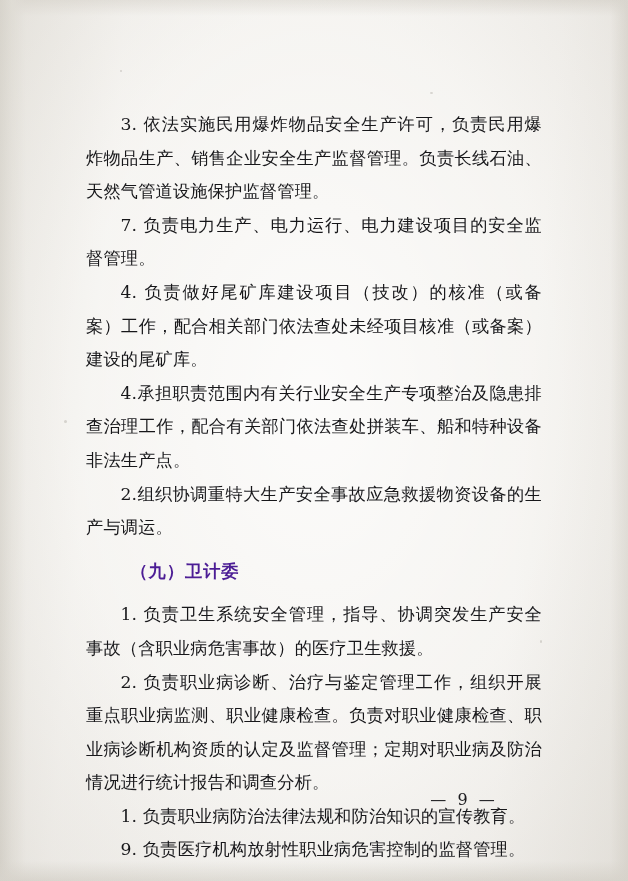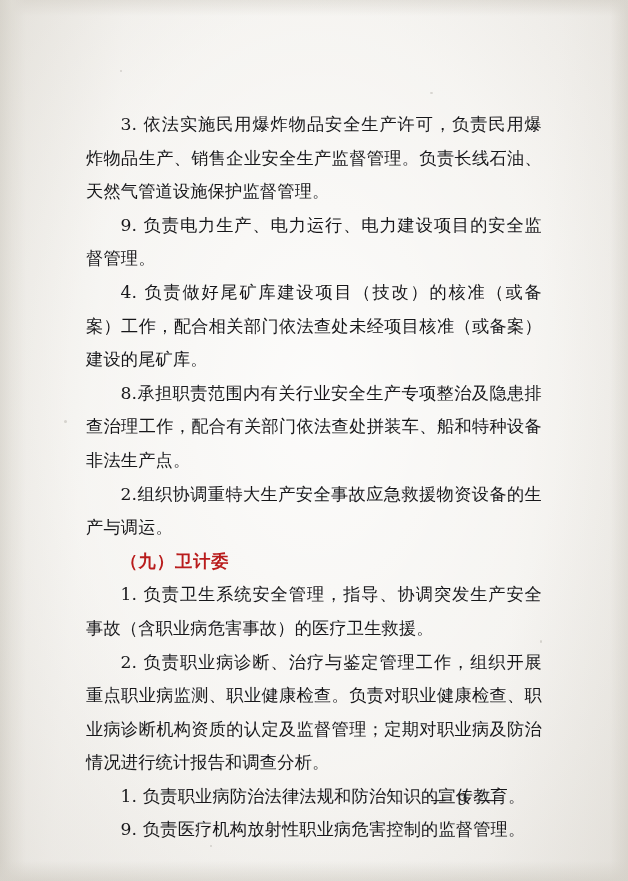--- a/index.html
+++ b/index.html
@@ -72,24 +72,24 @@
     line-height: 33.6px;
     color: #17171a;
     text-align: justify;
     text-justify: inter-ideograph;
     letter-spacing: 0.2px;
     text-indent: 2em;
     font-family: "DejaVu Serif", "Liberation Serif", serif;
     -webkit-font-smoothing: none;
   }
   p.heading {
-    margin: 0;
+    margin: 10px;
     font-size: 17.2px;
     line-height: 33.6px;
-    color: #b91c1c;
+    color: #4c1d95;
     text-indent: 2em;
     font-weight: bold;
     letter-spacing: 1px;
   }
   .footer {
     position: absolute;
     left: 0;
     top: 790px;
     width: 628px;
     text-align: center;
@@ -121,23 +121,23 @@
   <div class="edge-bottom"></div>
 
   <div class="speck" style="left:120px; top:70px; width:2px; height:2px;"></div>
   <div class="speck" style="left:430px; top:92px; width:3px; height:2px;"></div>
   <div class="speck" style="left:210px; top:845px; width:2px; height:2px;"></div>
   <div class="speck" style="left:540px; top:640px; width:2px; height:3px;"></div>
   <div class="speck" style="left:64px; top:420px; width:3px; height:3px;"></div>
 
   <div class="content">
     <p class="para">3. 依法实施民用爆炸物品安全生产许可，负责民用爆炸物品生产、销售企业安全生产监督管理。负责长线石油、天然气管道设施保护监督管理。</p>
-    <p class="para">9. 负责电力生产、电力运行、电力建设项目的安全监督管理。</p>
+    <p class="para">7. 负责电力生产、电力运行、电力建设项目的安全监督管理。</p>
     <p class="para">4. 负责做好尾矿库建设项目（技改）的核准（或备案）工作，配合相关部门依法查处未经项目核准（或备案）建设的尾矿库。</p>
-    <p class="para">8.承担职责范围内有关行业安全生产专项整治及隐患排查治理工作，配合有关部门依法查处拼装车、船和特种设备非法生产点。</p>
+    <p class="para">4.承担职责范围内有关行业安全生产专项整治及隐患排查治理工作，配合有关部门依法查处拼装车、船和特种设备非法生产点。</p>
     <p class="para">2.组织协调重特大生产安全事故应急救援物资设备的生产与调运。</p>
     <p class="heading">（九）卫计委</p>
     <p class="para">1. 负责卫生系统安全管理，指导、协调突发生产安全事故（含职业病危害事故）的医疗卫生救援。</p>
     <p class="para">2. 负责职业病诊断、治疗与鉴定管理工作，组织开展重点职业病监测、职业健康检查。负责对职业健康检查、职业病诊断机构资质的认定及监督管理；定期对职业病及防治情况进行统计报告和调查分析。</p>
     <p class="para">1. 负责职业病防治法律法规和防治知识的宣传教育。</p>
     <p class="para">9. 负责医疗机构放射性职业病危害控制的监督管理。</p>
   </div>
 
   <div class="footer">
     <span class="pagenum">— 9 —</span>

